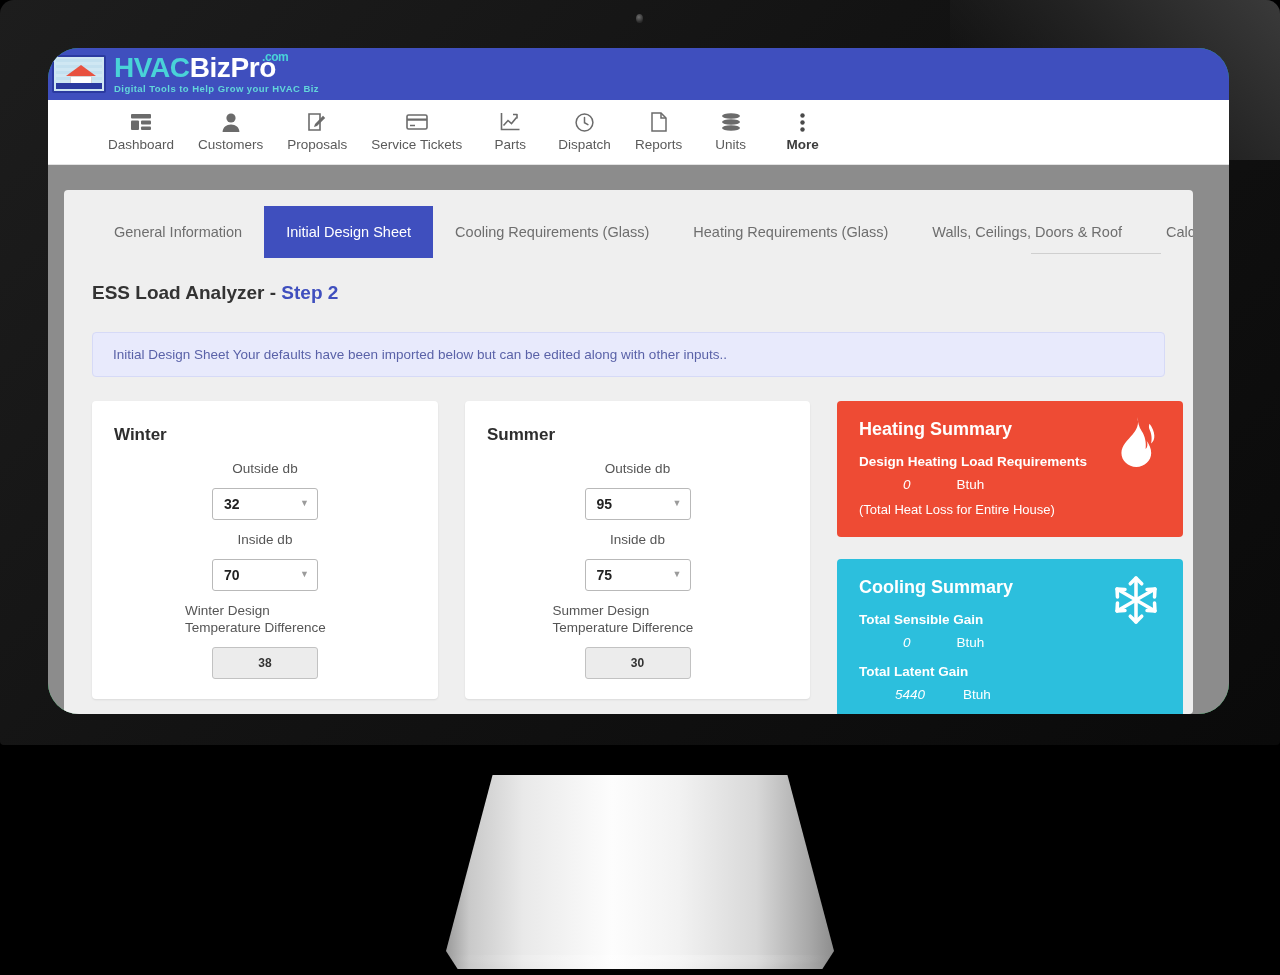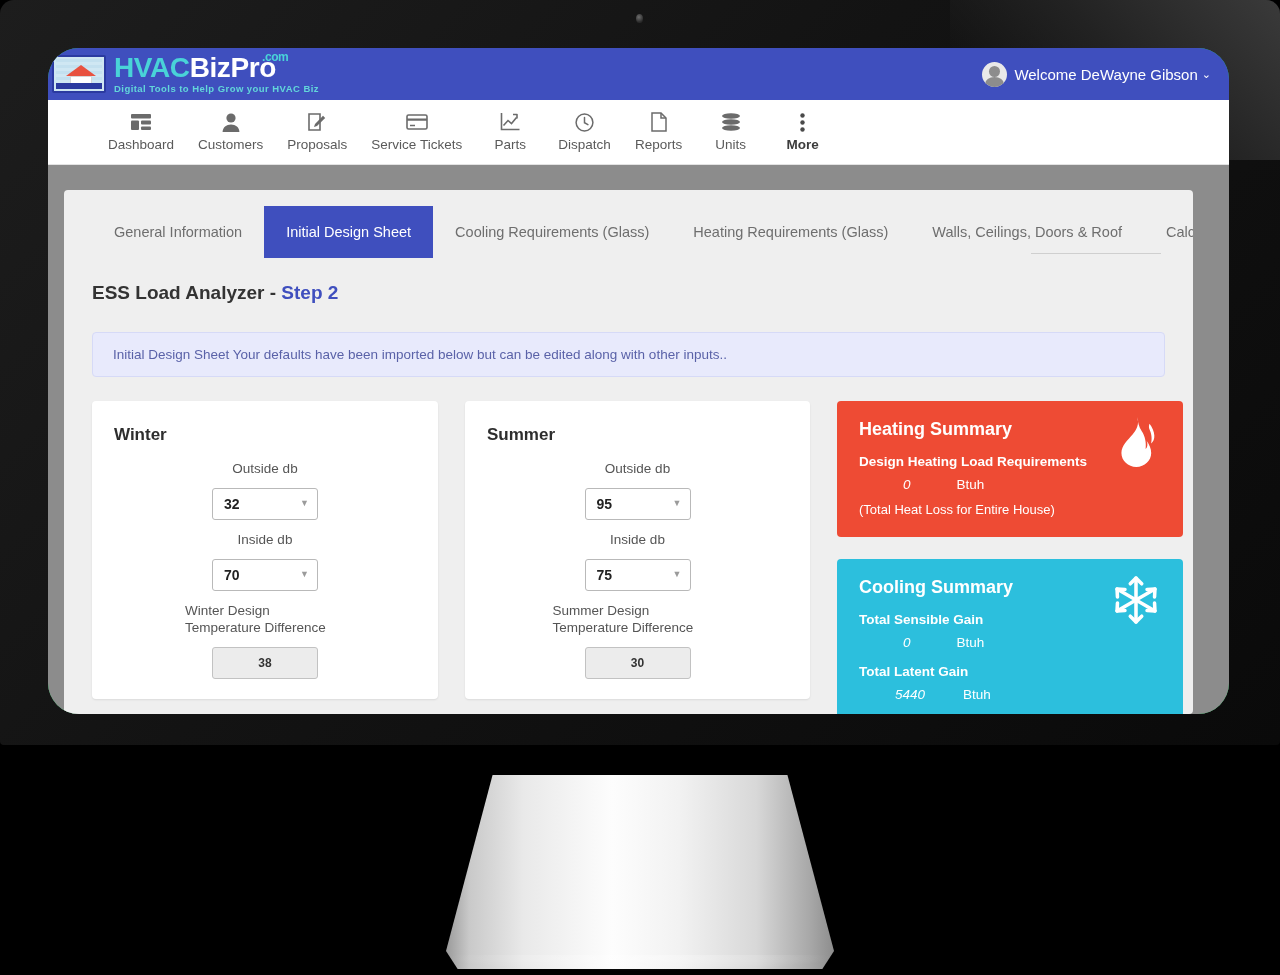--- a/index.html
+++ b/index.html
@@ -337,28 +337,20 @@
           <div class="ground"></div>
         </div>
         <div class="brand-text">
           <div class="brand-name">
             <span class="hvac">HVAC</span><span class="bizpro">BizPro</span><span class="dotcom">.com</span>
           </div>
           <div class="brand-tagline">Digital Tools to Help Grow your HVAC Biz</div>
         </div>
       </div>
 
-      <div id="user-menu">
-        <span class="avatar">
-          <span class="head"></span>
-            <span class="body"></span>
-        </span>
-        <span>Welcome DeWayne Gibson</span>
-        <span class="caret-small">⌄</span>
-      </div>
     </div>
 
     <div id="main-nav">
 
       <div class="nav-item">
         <span class="nav-icon">
           <svg width="20" height="16" viewBox="0 0 20 16" fill="#6b6b6b">
             <rect x="0" y="0" width="20" height="4.5" rx="1"></rect>
             <rect x="0" y="6.5" width="8" height="9.5" rx="1"></rect>
             <rect x="10" y="6.5" width="10" height="4" rx="1"></rect>

